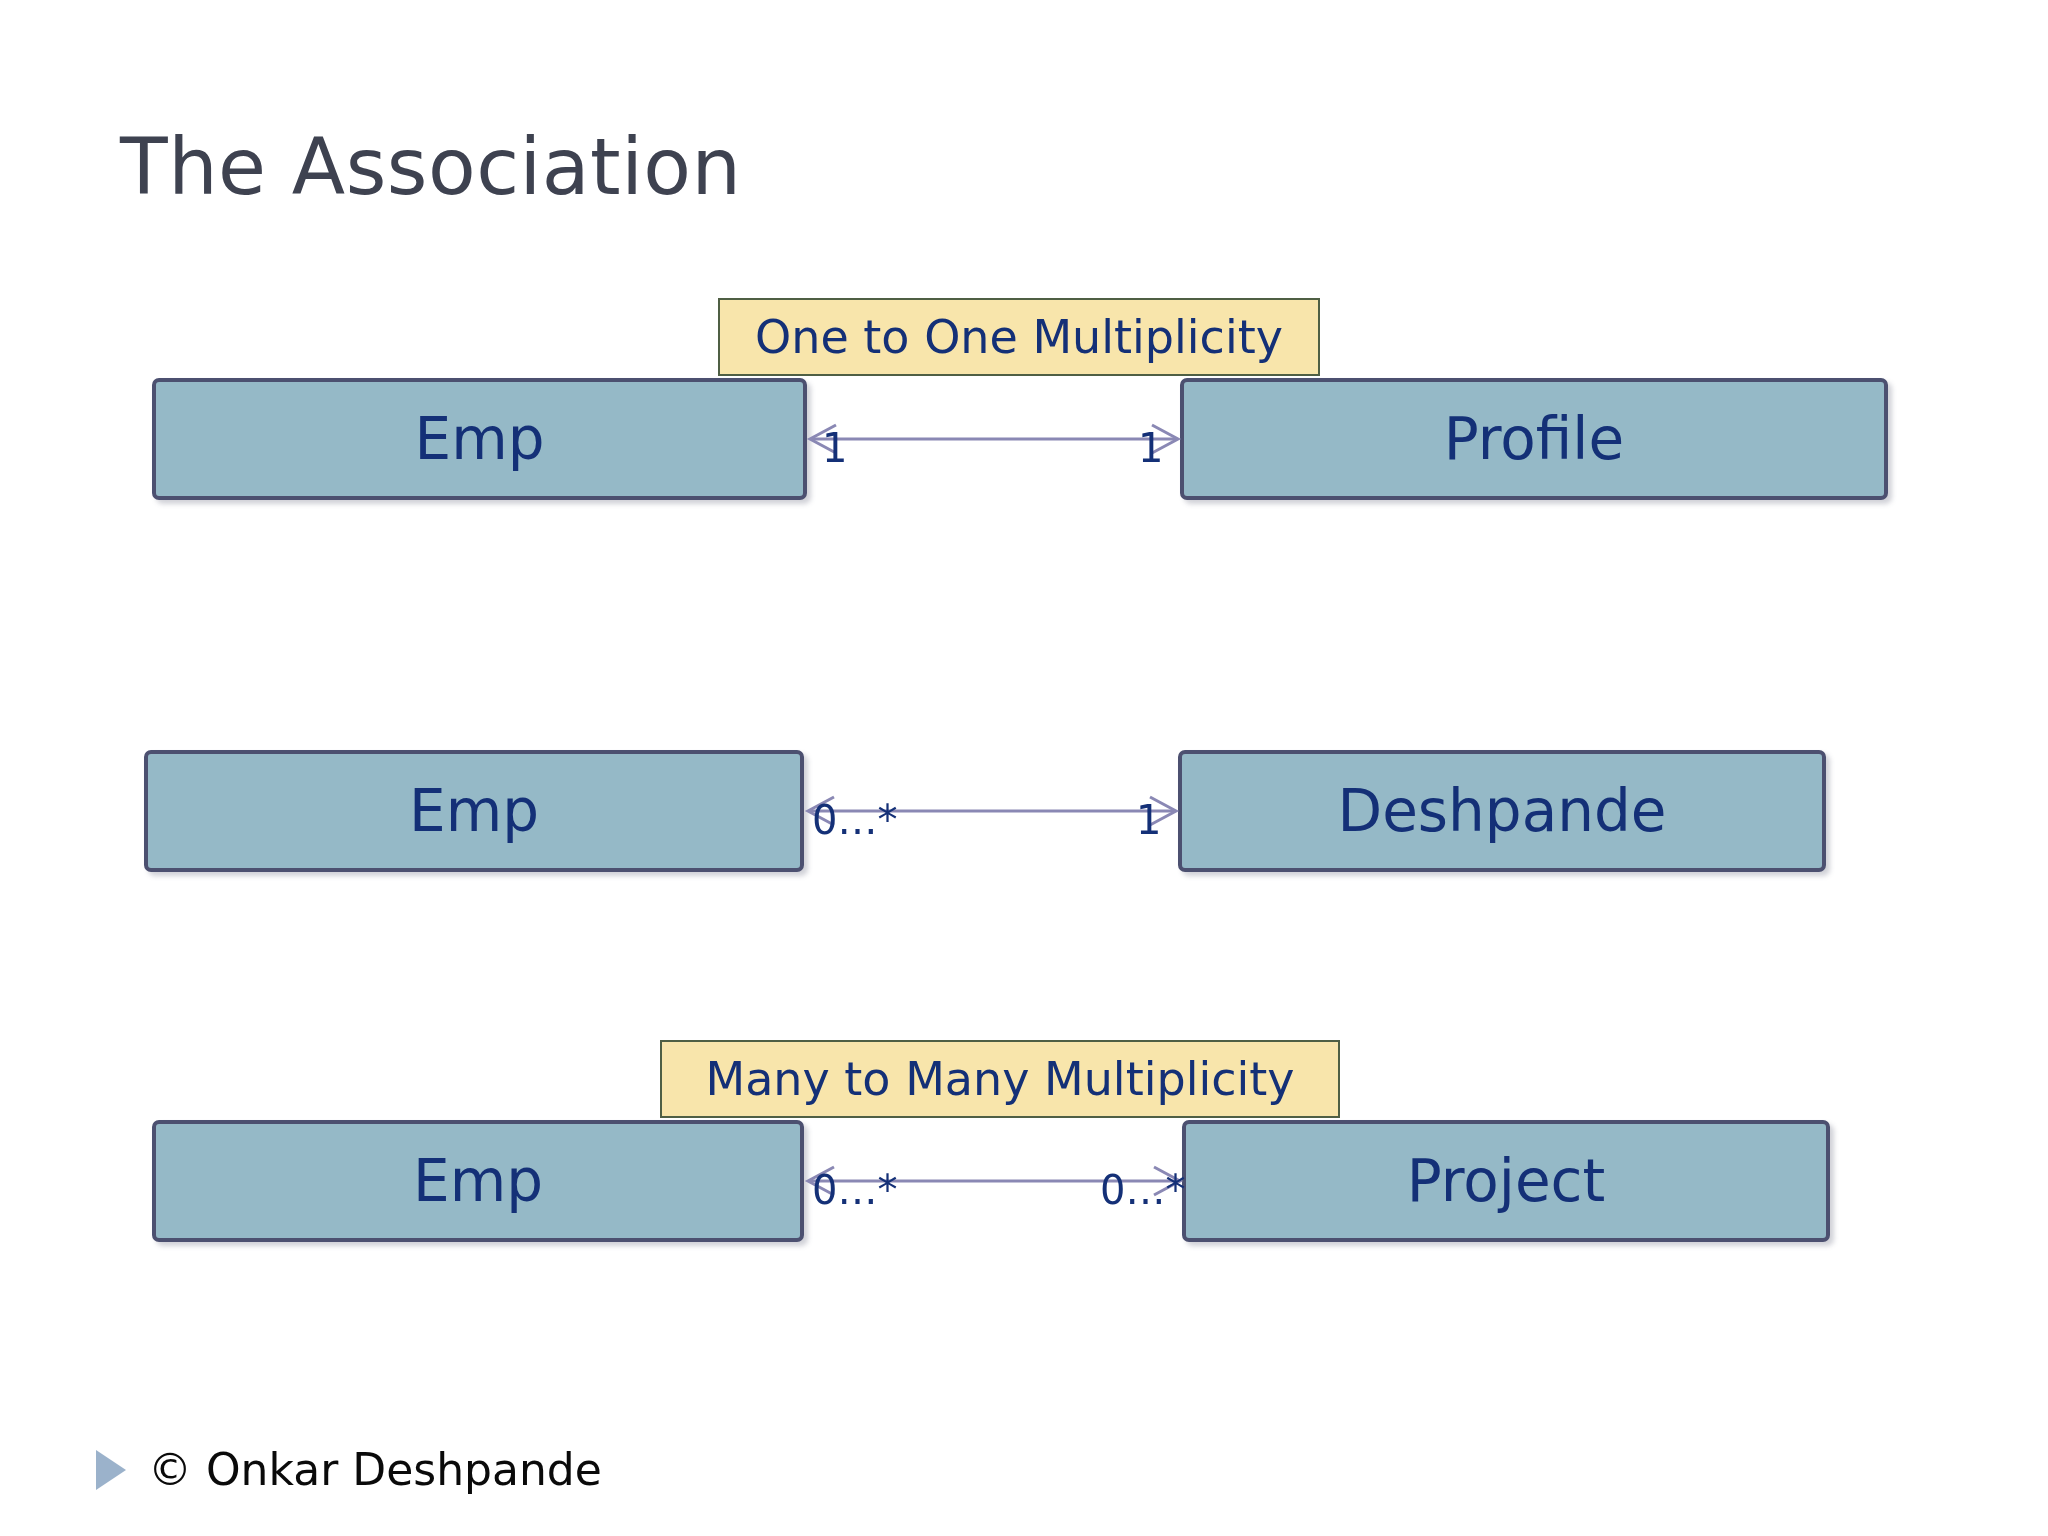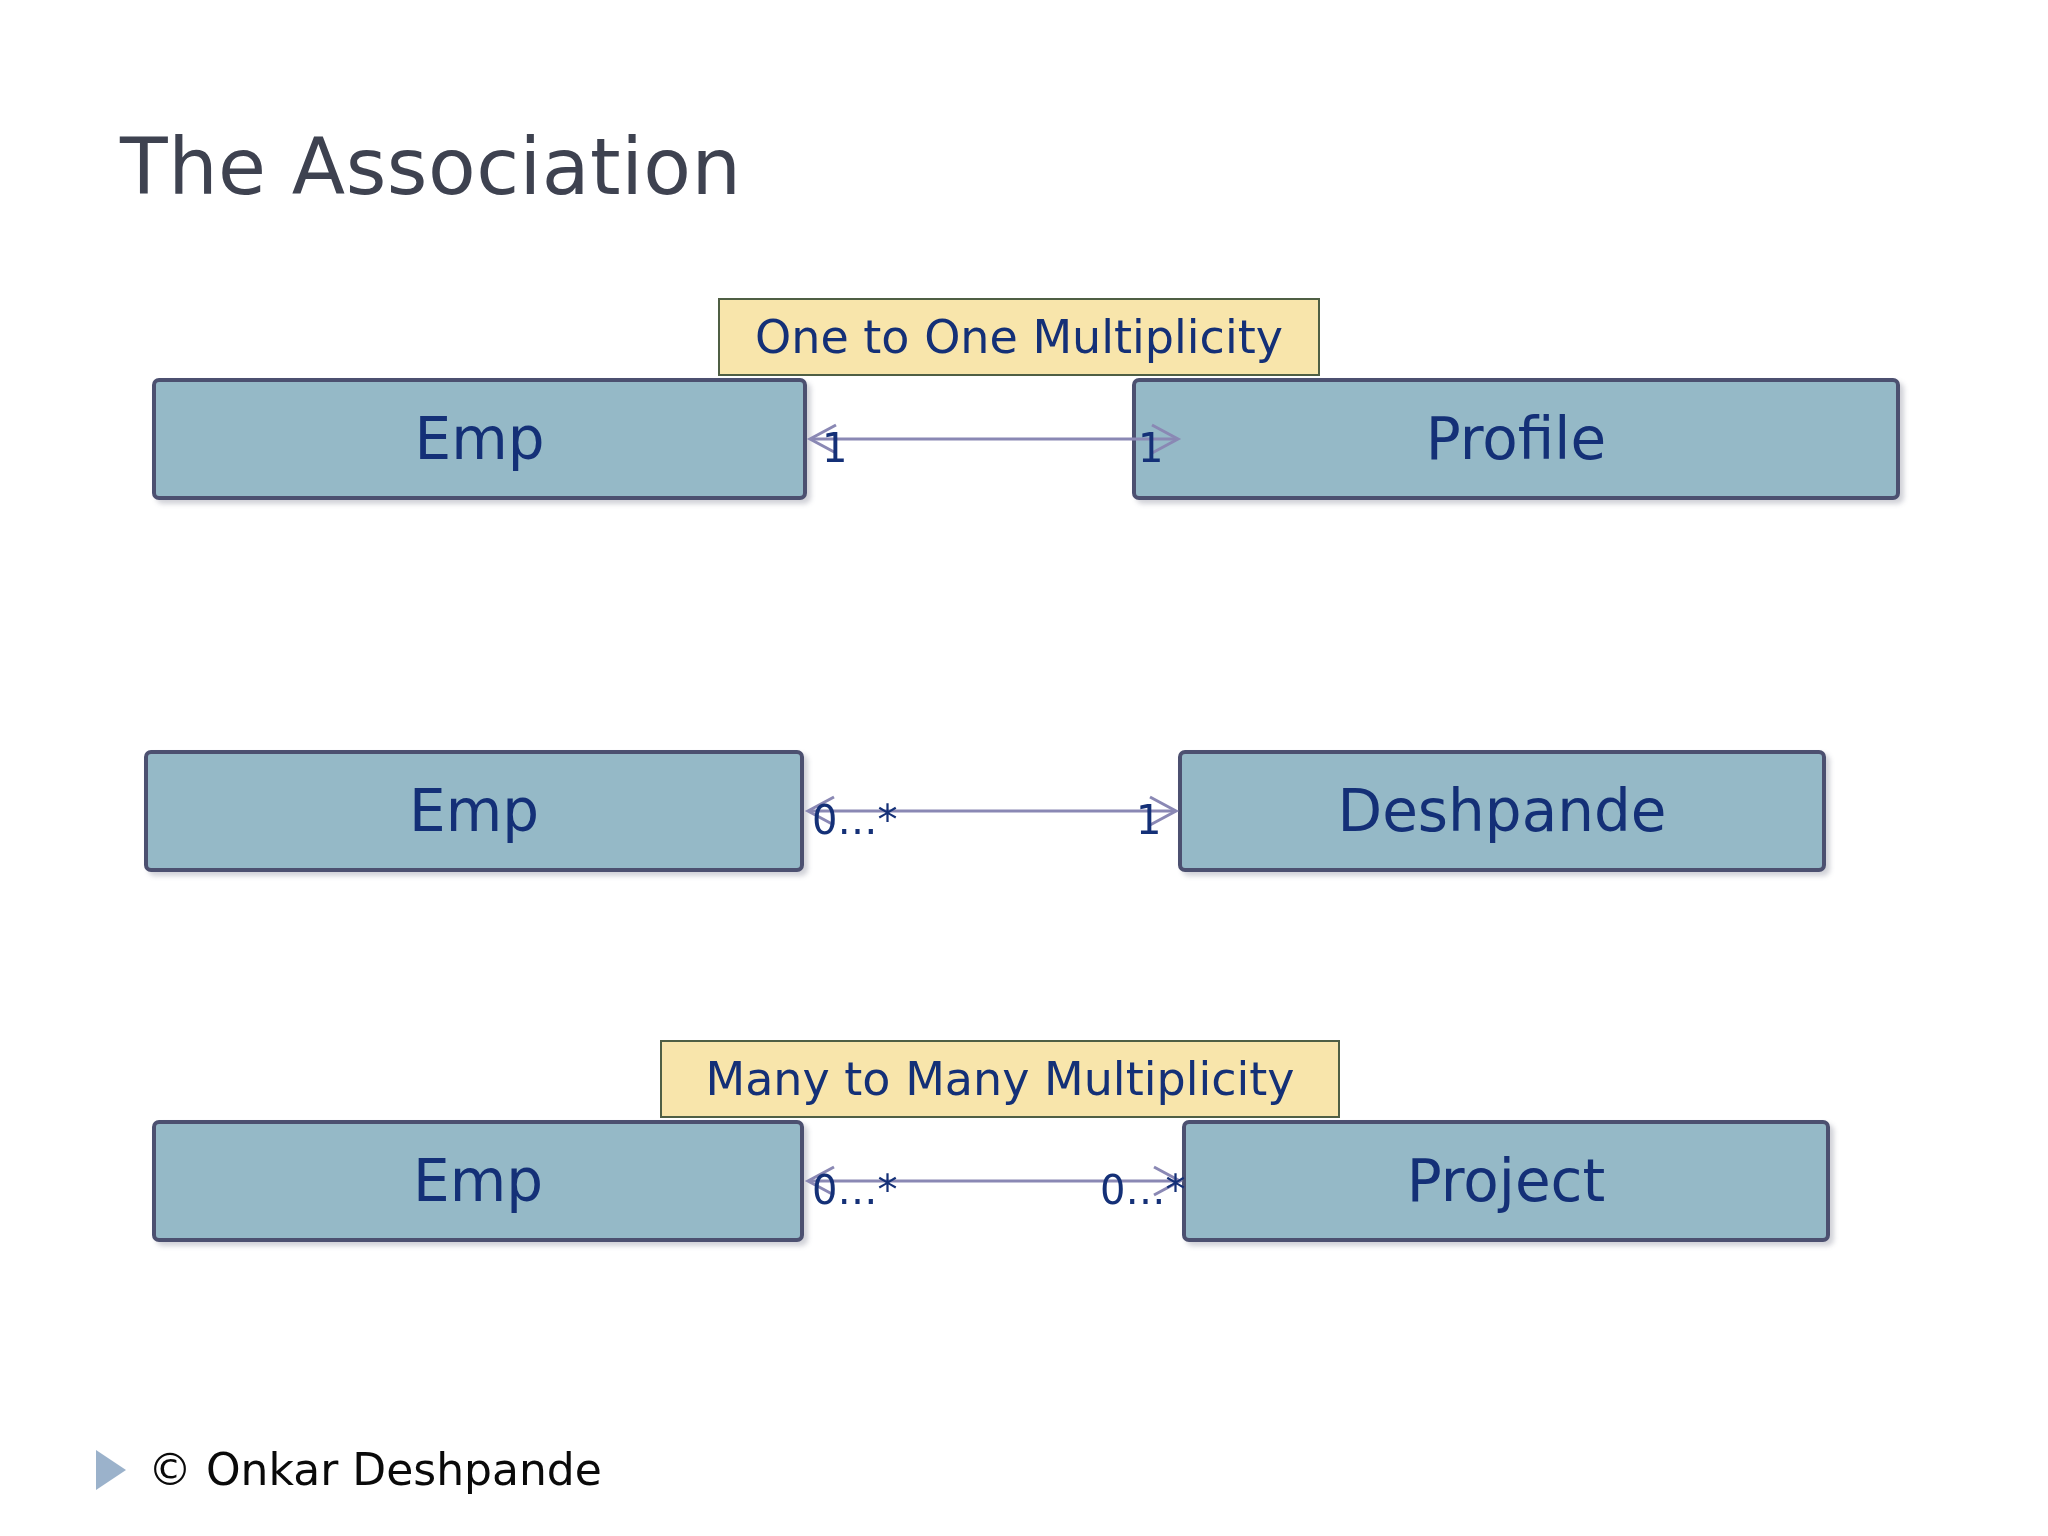--- a/index.html
+++ b/index.html
@@ -63,21 +63,21 @@
     font-weight: 400;
     color: #143077;
     line-height: 1;
     white-space: nowrap;
   }
   .entity-left  { left: 152px; }
   .entity-right { right: 218px; }
 
   
   #assoc-row-0 .entity-left  { left: 152px; width: 655px; }
-  #assoc-row-0 .entity-right { left: 1132px; width: 768px; }
+  #assoc-row-0 .entity-right { left: 1180px; width: 708px; }
   #assoc-row-1 .entity-left  { left: 144px; width: 660px; }
   #assoc-row-1 .entity-right { left: 1178px; width: 648px; }
   #assoc-row-2 .entity-left  { left: 152px; width: 652px; }
   #assoc-row-2 .entity-right { left: 1182px; width: 648px; }
 
   
   .mult-caption {
     position: absolute;
     top: 10px;
     height: 78px;

